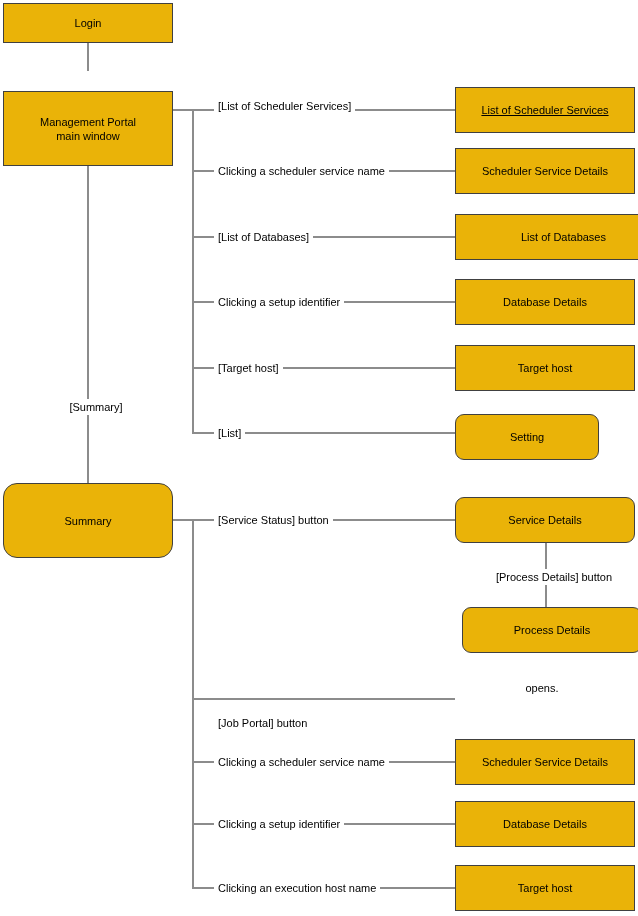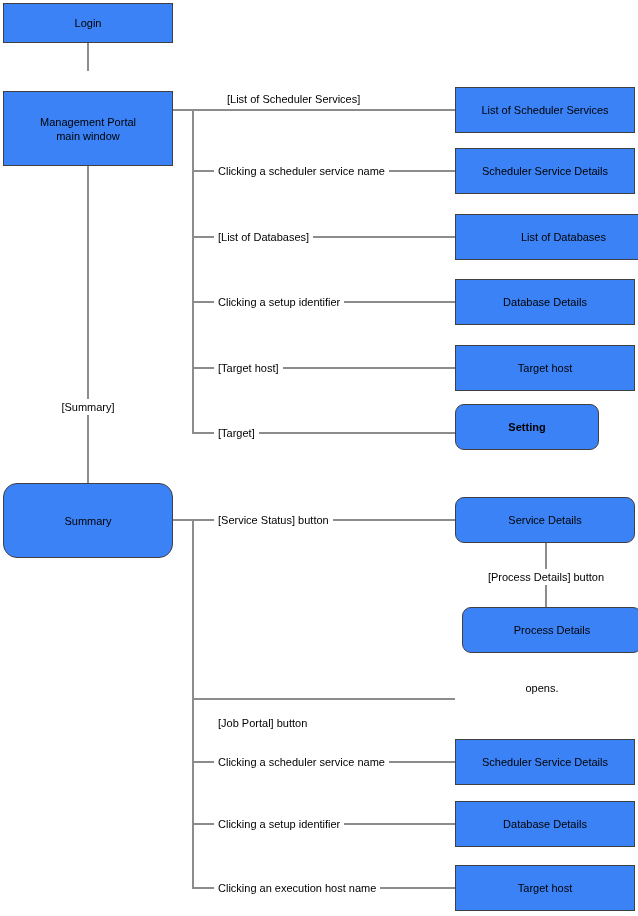--- a/index.html
+++ b/index.html
@@ -2,32 +2,32 @@
 <html style="--bg: #ffffff; --text: #000000; --border: #404040; --line: #8c8c8c;"><head>
 <meta charset="utf-8">
 <style>
   html,body{margin:0;padding:0;background:#fff;}
   .canvas{
     position:relative;width:638px;height:916px;background:var(--bg,#fff);
     font-family:"Liberation Sans",sans-serif;color:var(--text,#000);
     overflow:hidden;
   }
   .box{
-    position:absolute;border:1px solid var(--border,#404040);background:#3b82f6;
+    position:absolute;border:1px solid var(--border,#404040);background:#eab308;
     display:flex;flex-direction:column;align-items:center;justify-content:center;
     text-align:center;font-size:11px;line-height:14px;box-sizing:border-box;
   }
   .rounded{border-radius:9px;}
   .vline{position:absolute;width:2px;background:var(--line,#8c8c8c);}
   .hline{position:absolute;height:2px;background:var(--line,#8c8c8c);}
   .label{
     position:absolute;background:#fff;font-size:11px;line-height:14px;
     padding:1px 4px;white-space:nowrap;
   }
-  .centered{transform:translateX(-50%);text-align:left;}
+  .centered{transform:translateX(-50%);text-align:left;margin-left:8px;}
   .note{position:absolute;font-size:11px;line-height:15px;text-align:center;}
 </style>
 </head>
 <body>
 
 <div class="canvas">
 
   <div class="vline" style="left:87px;top:43px;height:28px;"></div>
   <div class="vline" style="left:87px;top:146px;height:337px;"></div>
   <div class="vline" style="left:192px;top:110px;height:324px;"></div>
@@ -50,61 +50,61 @@
     <span>Login</span>
   </div>
   <div class="box" style="left:3px;top:71px;width:170px;height:75px;margin-top:20px;">
     <span>Management Portal</span>
     <span>main window</span>
   </div>
   <div class="box" style="left:3px;top:483px;width:170px;height:75px;border-radius:14px;">
     <span>Summary</span>
   </div>
 
-  <div class="box" style="left:455px;top:87px;width:180px;height:46px;">
+  <div class="box" style="left:455px;top:87px;width:180px;height:46px;text-decoration:underline;">
     <span>List of Scheduler Services</span>
   </div>
   <div class="box" style="left:455px;top:148px;width:180px;height:46px;">
     <span>Scheduler Service Details</span>
   </div>
   <div class="box" style="left:455px;top:214px;width:209px;height:46px;padding-left:8px;">
     <span>List of Databases</span>
   </div>
   <div class="box" style="left:455px;top:279px;width:180px;height:46px;">
     <span>Database Details</span>
   </div>
   <div class="box" style="left:455px;top:345px;width:180px;height:46px;">
     <span>Target host</span>
   </div>
-  <div class="box rounded" style="left:455px;top:404px;width:144px;height:46px;font-weight:bold;">
+  <div class="box rounded" style="left:455px;top:414px;width:144px;height:46px;">
     <span>Setting</span>
   </div>
 
   <div class="box rounded" style="left:455px;top:497px;width:180px;height:46px;">
     <span>Service Details</span>
   </div>
   <div class="box rounded" style="left:462px;top:607px;width:180px;height:46px;">
     <span>Process Details</span>
   </div>
   <div class="box" style="left:455px;top:739px;width:180px;height:46px;">
     <span>Scheduler Service Details</span>
   </div>
   <div class="box" style="left:455px;top:801px;width:180px;height:46px;">
     <span>Database Details</span>
   </div>
   <div class="box" style="left:455px;top:865px;width:180px;height:46px;">
     <span>Target host</span>
   </div>
 
-  <div class="label" style="left:214px;top:91px;margin-left:9px;">[List of Scheduler Services]</div>
+  <div class="label" style="left:214px;top:98px;">[List of Scheduler Services]</div>
   <div class="label" style="left:214px;top:163px;">Clicking a scheduler service name</div>
   <div class="label" style="left:214px;top:229px;">[List of Databases]</div>
   <div class="label" style="left:214px;top:294px;">Clicking a setup identifier</div>
   <div class="label" style="left:214px;top:360px;">[Target host]</div>
-  <div class="label" style="left:214px;top:425px;">[Target]</div>
+  <div class="label" style="left:214px;top:425px;">[List]</div>
 
   <div class="label centered" style="left:88px;top:399px;">[Summary]</div>
 
   <div class="label" style="left:214px;top:512px;">[Service Status] button</div>
   <div class="label" style="left:214px;top:715px;">[Job Portal] button</div>
   <div class="label" style="left:214px;top:754px;">Clicking a scheduler service name</div>
   <div class="label" style="left:214px;top:816px;">Clicking a setup identifier</div>
   <div class="label" style="left:214px;top:880px;">Clicking an execution host name</div>
 
   <div class="label centered" style="left:546px;top:569px;">[Process Details] button</div>

